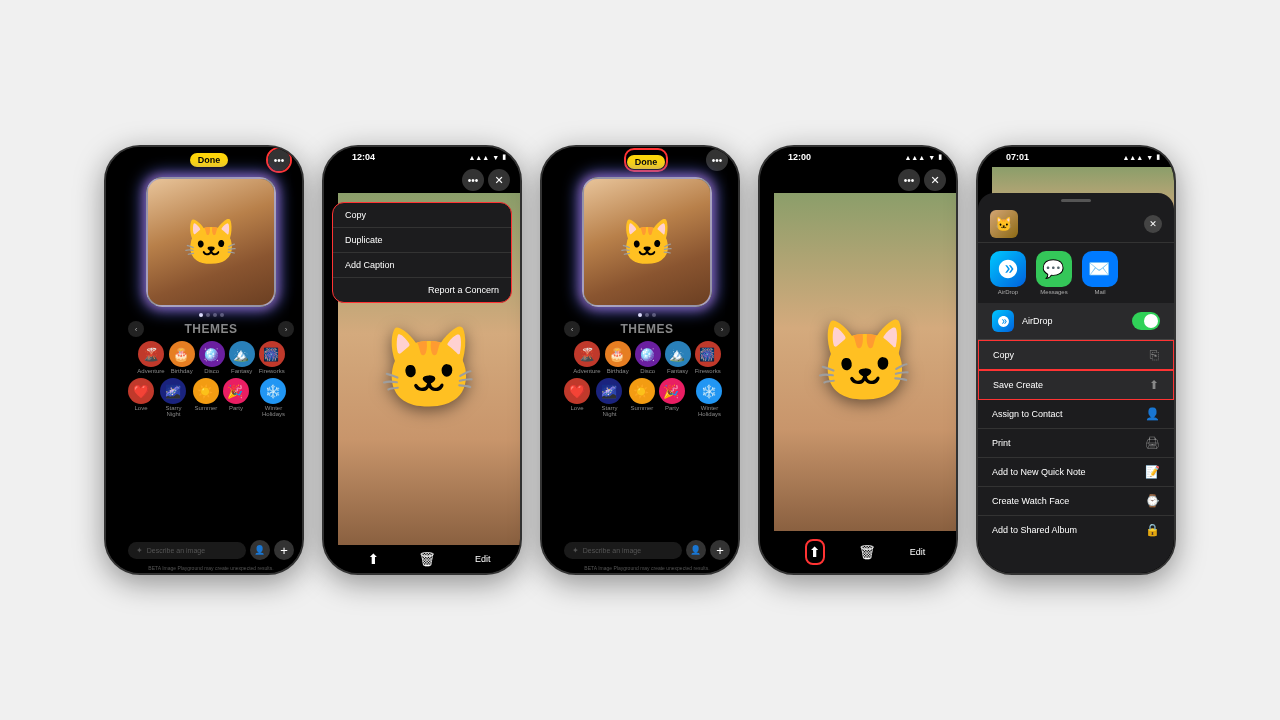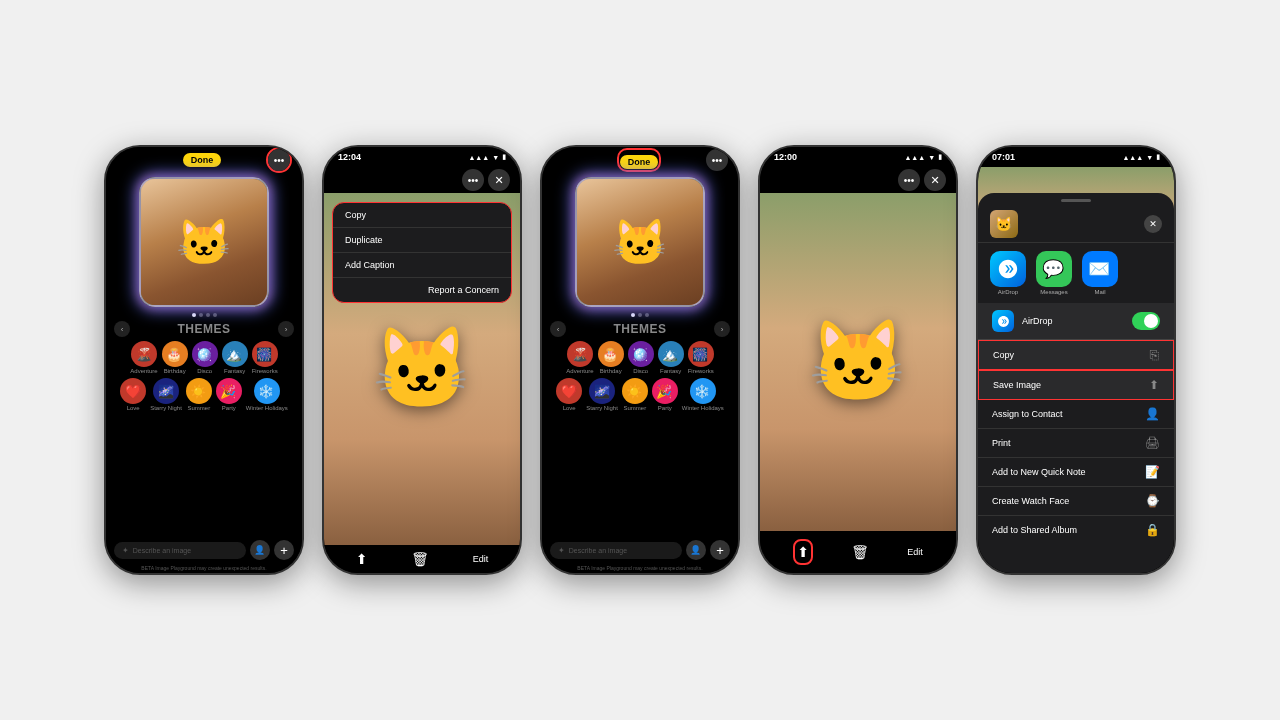--- a/index.html
+++ b/index.html
@@ -37,20 +37,21 @@
       box-shadow: 0 8px 30px rgba(0,0,0,0.4);
     }
     .phone-screen {
       width: 100%;
       height: 100%;
       background: #000;
       display: flex;
       flex-direction: column;
       position: relative;
       overflow: hidden;
+      padding-left: 14px;
     }
 
     
     .status-bar {
       display: flex;
       justify-content: space-between;
       align-items: center;
       padding: 4px 14px;
       height: 20px;
       flex-shrink: 0;
@@ -787,21 +788,21 @@
               <div style="width:14px;height:14px;background:#fff;border-radius:50%;position:absolute;right:2px;top:2px;"></div>
             </div>
           </div>
 
           <div class="share-list-item share-item-highlighted">
             <span class="share-item-label">Copy</span>
             <span class="share-item-icon">⎘</span>
           </div>
 
           <div class="share-list-item share-item-highlighted">
-            <span class="share-item-label">Save Image</span>
+            <span class="share-item-label">Save Create</span>
             <span class="share-item-icon">⬆</span>
           </div>
 
           <div class="share-list-item">
             <span class="share-item-label">Assign to Contact</span>
             <span class="share-item-icon">👤</span>
           </div>
 
           <div class="share-list-item">
             <span class="share-item-label">Print</span>

